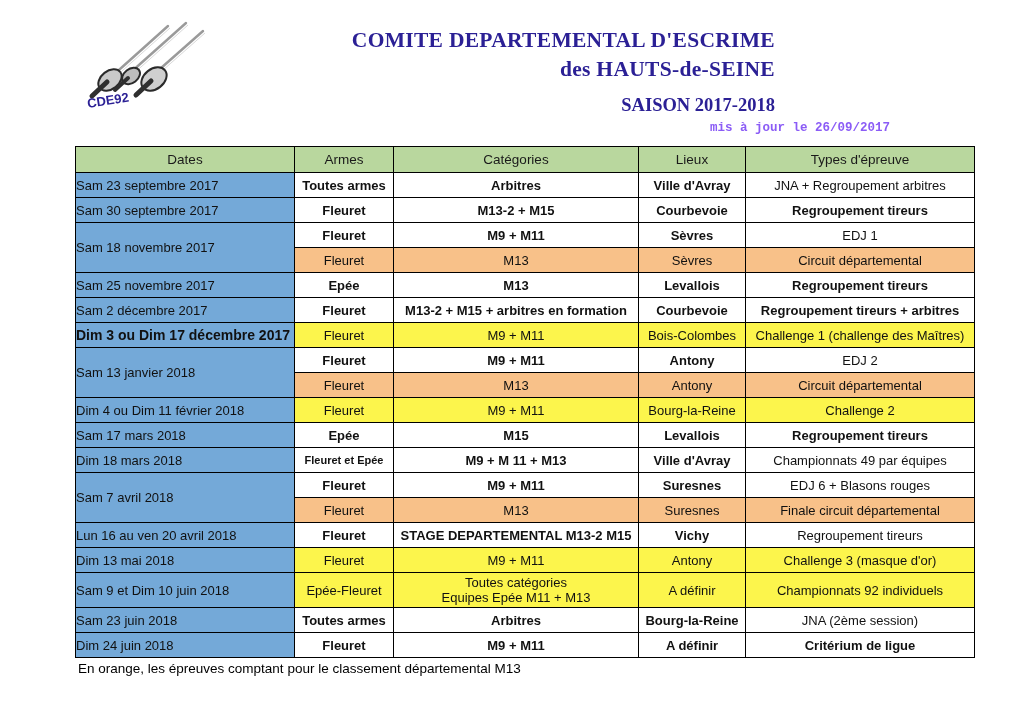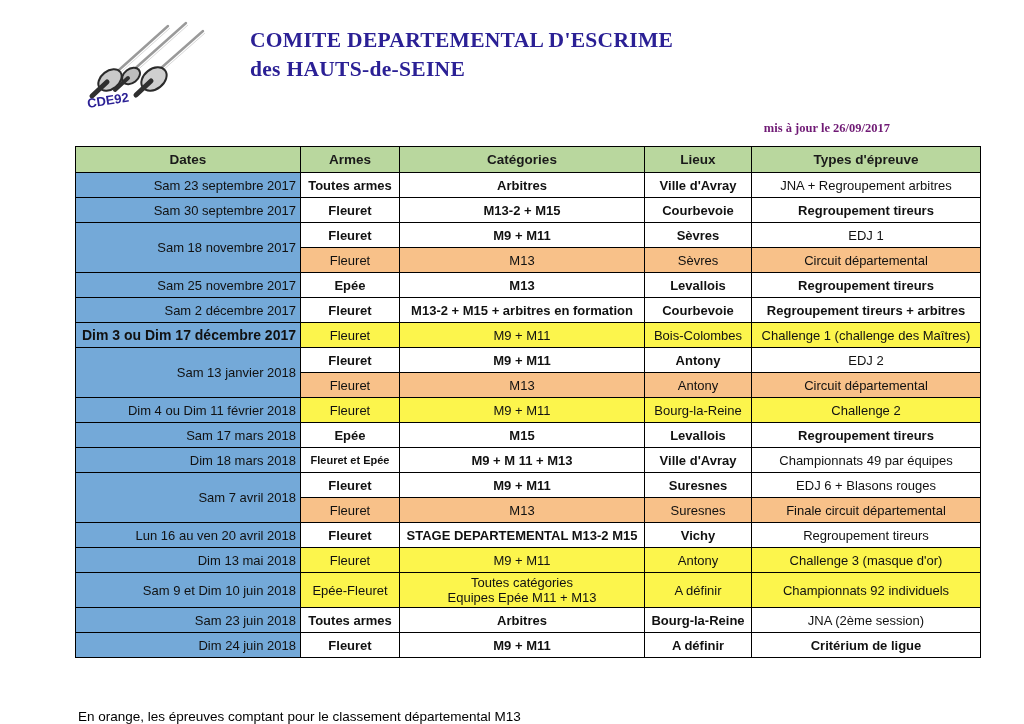--- a/index.html
+++ b/index.html
@@ -3,59 +3,59 @@
 <meta charset="utf-8">
 <style>
   html,body{margin:0;padding:0;}
   body{
     width:1024px;height:724px;position:relative;background:#ffffff;
     font-family:"Liberation Sans",sans-serif;color:#111;overflow:hidden;
   }
   
   .logo{position:absolute;left:64px;top:18px;width:150px;height:100px;}
   .titles{
-    position:absolute;left:250px;top:26px;width:500px;text-align:left;
+    position:absolute;left:275px;top:26px;width:500px;text-align:right;
     font-family:"Liberation Serif",serif;font-weight:700;color:var(--title,#2b2095);
   }
   .title-l1,.title-l2{font-size:21.5px;line-height:29px;letter-spacing:.3px;}
   .title-l3{font-size:18.5px;line-height:26px;margin-top:8px;}
   .updated{
     position:absolute;top:121px;left:560px;width:330px;text-align:right;
-    font-family:Liberation Serif, serif;font-weight:700;font-size:12.5px;color:#701a75;
+    font-family:Liberation Mono, monospace;font-weight:700;font-size:12.5px;color:#8b5cf6;
   }
   
   table.sched{
     position:absolute;left:75px;top:146px;border-collapse:collapse;table-layout:fixed;
     font-size:13px;
   }
   .sched col.c-date{width:193px;}
   .sched col.c-arme{width:99px;}
   .sched col.c-cat{width:245px;}
   .sched col.c-lieu{width:107px;}
   .sched col.c-type{width:229px;}
   .sched th,.sched td{
     border:1.5px solid #000;padding:0 4px;text-align:center;vertical-align:middle;
     overflow:hidden;white-space:nowrap;
   }
   .sched thead tr{height:26px;}
   .sched tbody tr{height:25px;}
   .sched tbody tr.tall{height:35px;}
-  .sched th{background:var(--green,#b9d79e);font-weight:700;font-size:13.5px;color:#1a1a1a;}
-  td.date-cell{background:var(--blue,#74a9d8);text-align:right;padding-left:6px;font-size:13px;}
+  .sched th{background:var(--green,#b9d79e);font-weight:400;font-size:13.5px;color:#1a1a1a;}
+  td.date-cell{background:var(--blue,#74a9d8);text-align:left;padding-left:0;font-size:13px;}
   td.date-cell.small-date{font-size:14px;font-weight:700;}
   td.bg-white{background:#ffffff;border-radius:12px;}
   td.bg-orange{background:var(--orange,#f8c189);}
   td.bg-yellow{background:var(--yellow,#fcf54c);}
   td.b{font-weight:700;}
   td.arme-small{font-size:11px;}
   td .line2{line-height:15px;}
   td .line1{line-height:15px;}
   
   .notes{position:absolute;left:78px;top:661px;font-size:13.5px;color:#000;}
-  .notes div{margin-bottom:6px;margin-top:48px;}
+  .notes div{margin-bottom:6px;}
 </style>
 </head>
 <body style="--title: #2b2095; --green: #b9d79e; --blue: #74a9d8; --orange: #f8c189; --yellow: #fcf54c;">
 
 <div class="logo">
   <svg width="150" height="100" viewBox="0 0 150 100">
 
     <line x1="46" y1="60" x2="104" y2="8" stroke="#9a9a9a" stroke-width="2.4" stroke-linecap="round"></line>
     <line x1="48" y1="62" x2="106" y2="10" stroke="#d9d9d9" stroke-width="1"></line>
     <line x1="66" y1="55" x2="122" y2="5" stroke="#9a9a9a" stroke-width="2.4" stroke-linecap="round"></line>
@@ -70,20 +70,21 @@
     <line x1="43" y1="64" x2="28" y2="78" stroke="#2f2f2f" stroke-width="5" stroke-linecap="round"></line>
     <line x1="64" y1="60" x2="51" y2="72" stroke="#2f2f2f" stroke-width="4" stroke-linecap="round"></line>
     <line x1="87" y1="63" x2="72" y2="77" stroke="#2f2f2f" stroke-width="5" stroke-linecap="round"></line>
     <text x="24" y="90" transform="rotate(-9 24 90)" font-family="Liberation Sans, sans-serif" font-size="13" font-weight="700" fill="#2b2095">CDE92</text>
   </svg>
 </div>
 
 <div class="titles">
   <div class="title-l1">COMITE DEPARTEMENTAL D'ESCRIME</div>
   <div class="title-l2">des HAUTS-de-SEINE</div>
+  <div class="title-l3">SAISON 2017-2018</div>
 </div>
 
 <div class="updated">mis à jour le 26/09/2017</div>
 
 <table class="sched">
   <colgroup>
     <col class="c-date">
       <col class="c-arme">
       <col class="c-cat">
       <col class="c-lieu">

